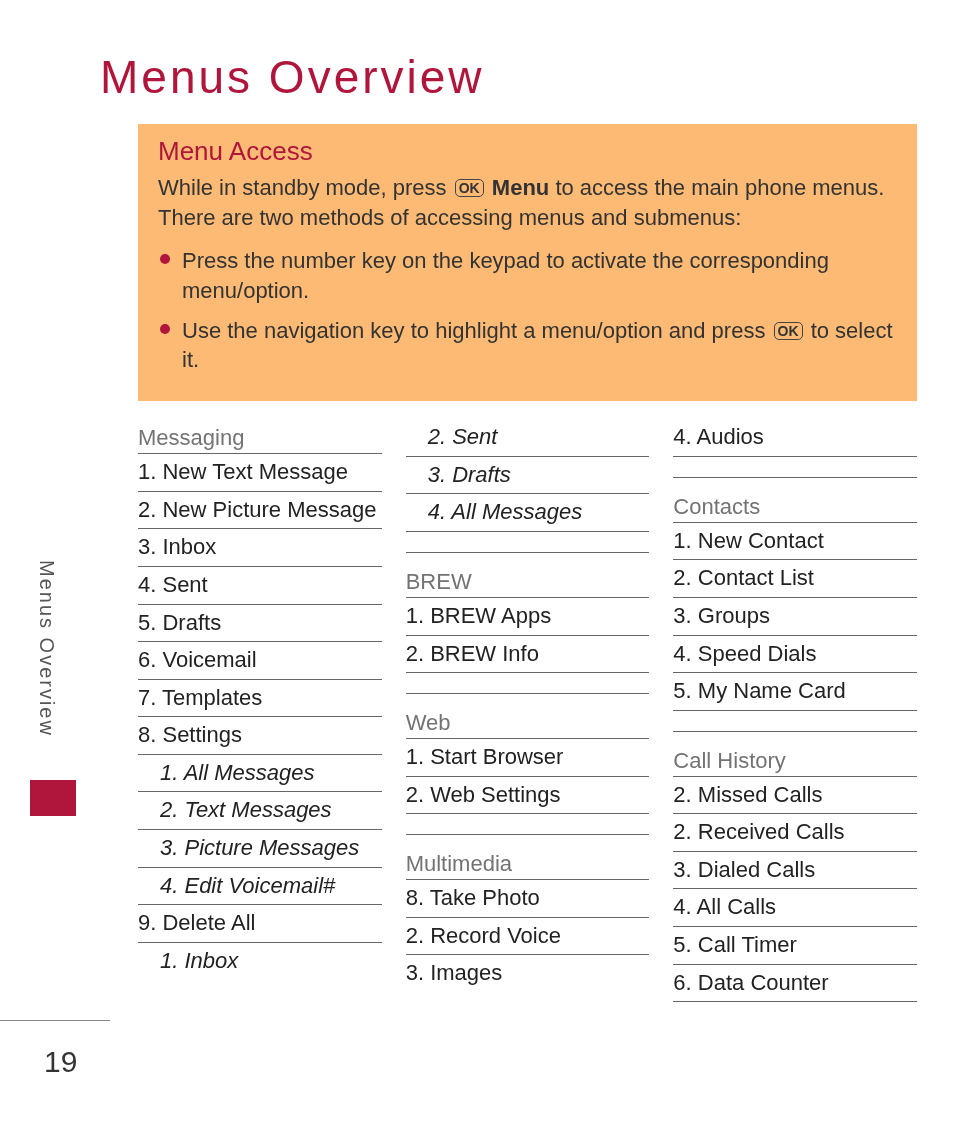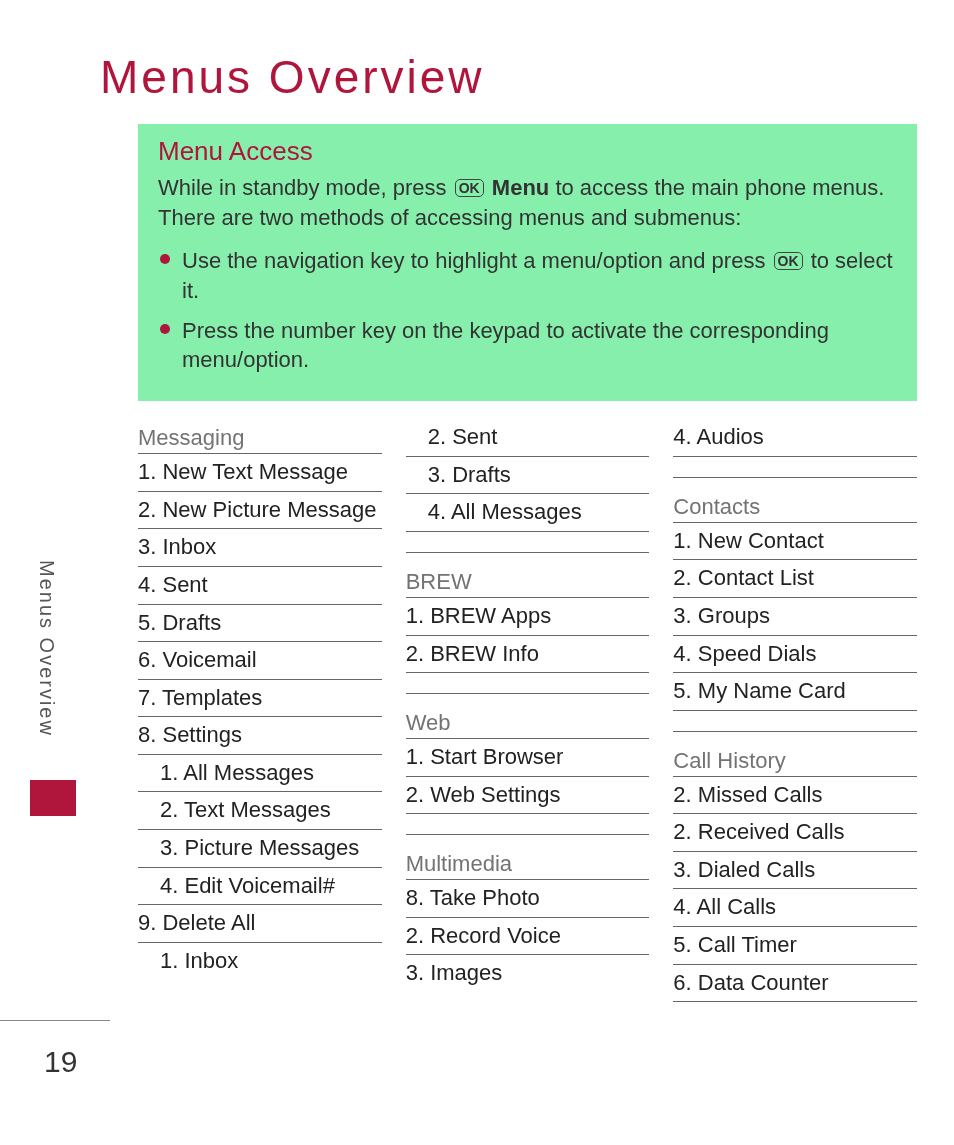--- a/index.html
+++ b/index.html
@@ -17,21 +17,21 @@
     padding: 50px 30px 0 30px;
   }
   .title {
     font-size: 46px;
     font-weight: 400;
     color: #b0153c;
     letter-spacing: 3px;
     margin: 0 0 20px 70px;
   }
   .access-box {
-    background: #86efac;
+    background: #fdba74;
     margin-left: 108px;
     padding: 12px 20px 16px 20px;
     box-sizing: border-box;
   }
   .access-heading {
     color: #b0153c;
     font-size: 26px;
     margin: 0 0 6px 0;
     font-weight: 400;
   }
@@ -104,20 +104,21 @@
     padding-top: 16px;
   }
   .item {
     border-bottom: 1px solid #666;
     font-size: 22px;
     padding: 4px 0 4px 0;
     line-height: 1.3;
   }
   .sub .item {
     padding-left: 22px;
+    font-style: italic;
   }
   .spacer-small { height: 14px; }
 
   
   .side-tab {
     position: absolute;
     left: 30px;
     top: 560px;
     width: 28px;
     writing-mode: vertical-rl;
@@ -159,26 +160,26 @@
 
   <div class="access-box">
     <h2 class="access-heading">Menu Access</h2>
     <div class="access-body">
       <span>While in standby mode, press </span>
       <span class="ok-key">OK</span>
       <span class="menu-bold">Menu</span>
       <span> to access the main phone menus. There are two methods of accessing menus and submenus:</span>
     </div>
     <ul class="access-list">
+      <li>Press the number key on the keypad to activate the corresponding menu/option.</li>
       <li>
         <span>Use the navigation key to highlight a menu/option and press </span>
         <span class="ok-key">OK</span>
         <span> to select it.</span>
       </li>
-      <li>Press the number key on the keypad to activate the corresponding menu/option.</li>
     </ul>
   </div>
 
   <div class="columns">
 
     <div class="col">
       <div class="cat">
         <h3 class="cat-title">Messaging</h3>
         <div class="item">1. New Text Message</div>
         <div class="item">2. New Picture Message</div>

